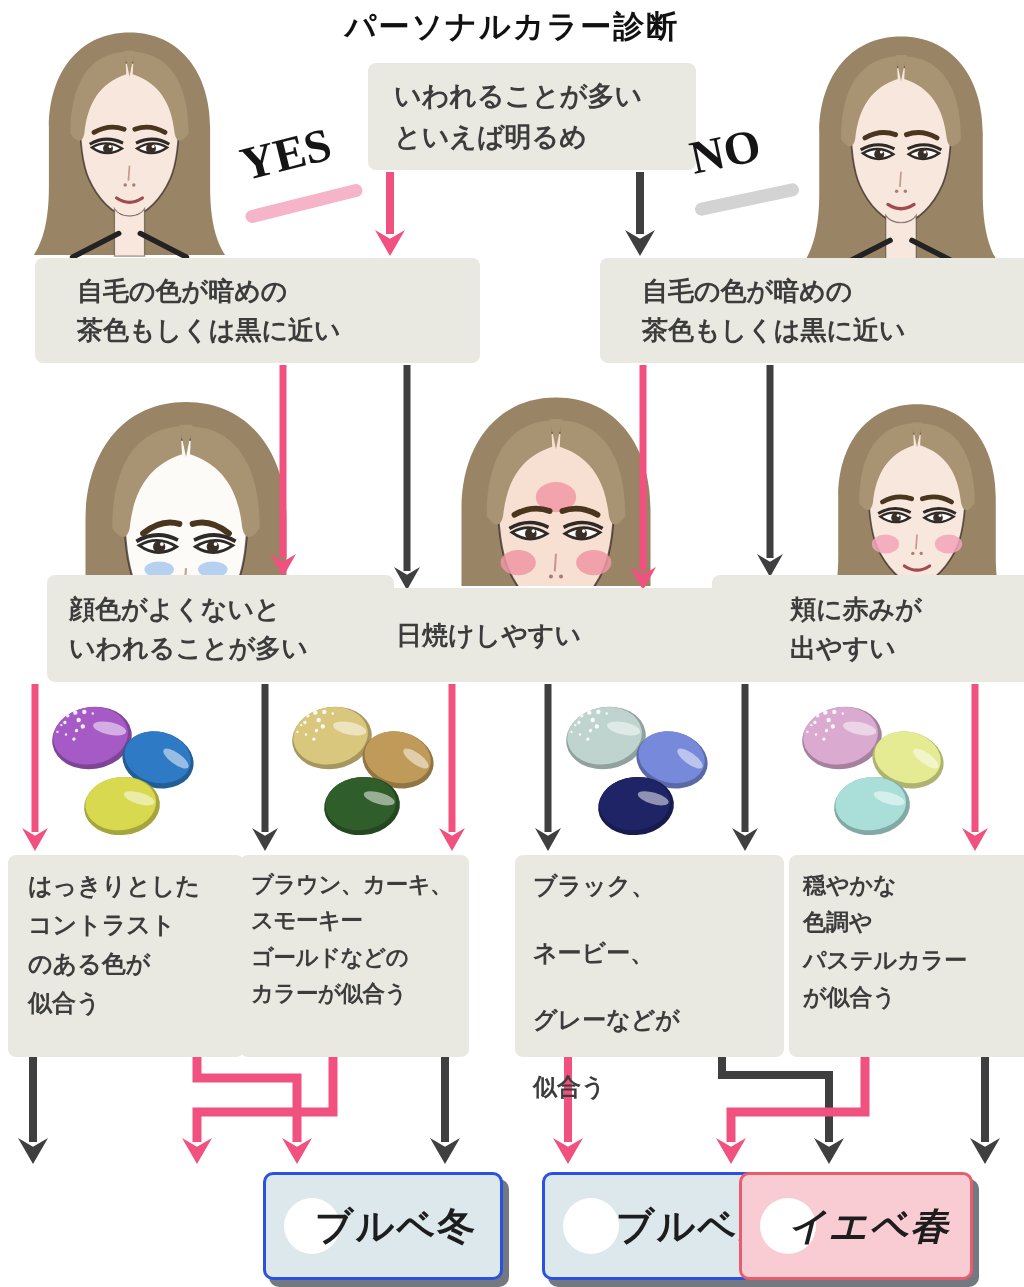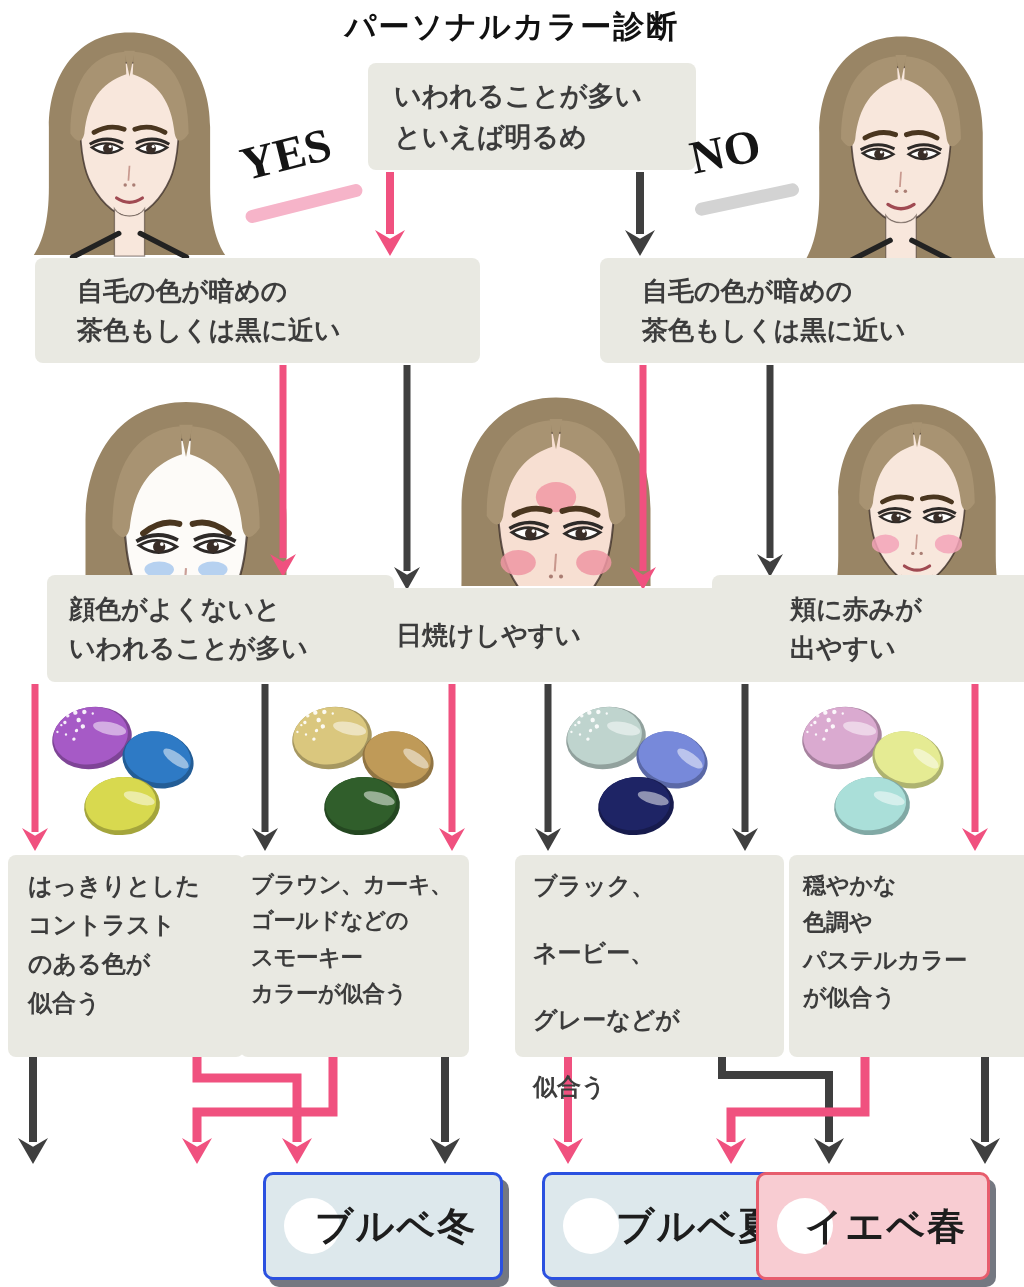--- a/index.html
+++ b/index.html
@@ -64,21 +64,21 @@
     position:absolute;left:18px;top:50%;transform:translateY(-50%);
     width:56px;height:56px;border-radius:50%;background:#fff;
   }
   .result .lbl{
     font-size:38px;font-weight:700;color:#1d1d1d;letter-spacing:2px;
     margin-left:26px;position:relative;white-space:nowrap;
   }
   #r-autumn{left:10px;top:1172px;width:227px;}
   #r-winter{left:263px;top:1172px;width:234px;}
   #r-summer{left:542px;top:1172px;width:230px;padding-left:24px;}
-  #r-spring{left:756px;top:1172px;width:228px;}
+  #r-spring{left:739px;top:1172px;width:228px;font-style:italic;}
   
   .br{stroke:#4a361f;stroke-width:4.5;fill:none;stroke-linecap:round;}
   .lash{stroke:#2e2a28;stroke-width:2.8;fill:none;}
   .mo{stroke:#a04a52;stroke-width:3;fill:none;stroke-linecap:round;}
   .sh{stroke:#222;stroke-width:5;stroke-linecap:round;}
 </style>
 </head>
 <body>
 
 <div id="canvas">
@@ -413,22 +413,22 @@
     </div>
 
   <div class="qbox desc" id="desc-contrast">
       <div class="ln">はっきりとした</div>
       <div class="ln">コントラスト</div>
       <div class="ln">のある色が</div>
       <div class="ln">似合う</div>
     </div>
   <div class="qbox desc" id="desc-smoky">
       <div class="ln">ブラウン、カーキ、</div>
+      <div class="ln">スモーキー</div>
       <div class="ln">ゴールドなどの</div>
-      <div class="ln">スモーキー</div>
       <div class="ln">カラーが似合う</div>
     </div>
   <div class="qbox desc" id="desc-dark">
       <div class="ln">ブラック、</div>
       <div class="ln">ネービー、</div>
       <div class="ln">グレーなどが</div>
       <div class="ln">似合う</div>
     </div>
   <div class="qbox desc" id="desc-pastel">
       <div class="ln">穏やかな</div>

